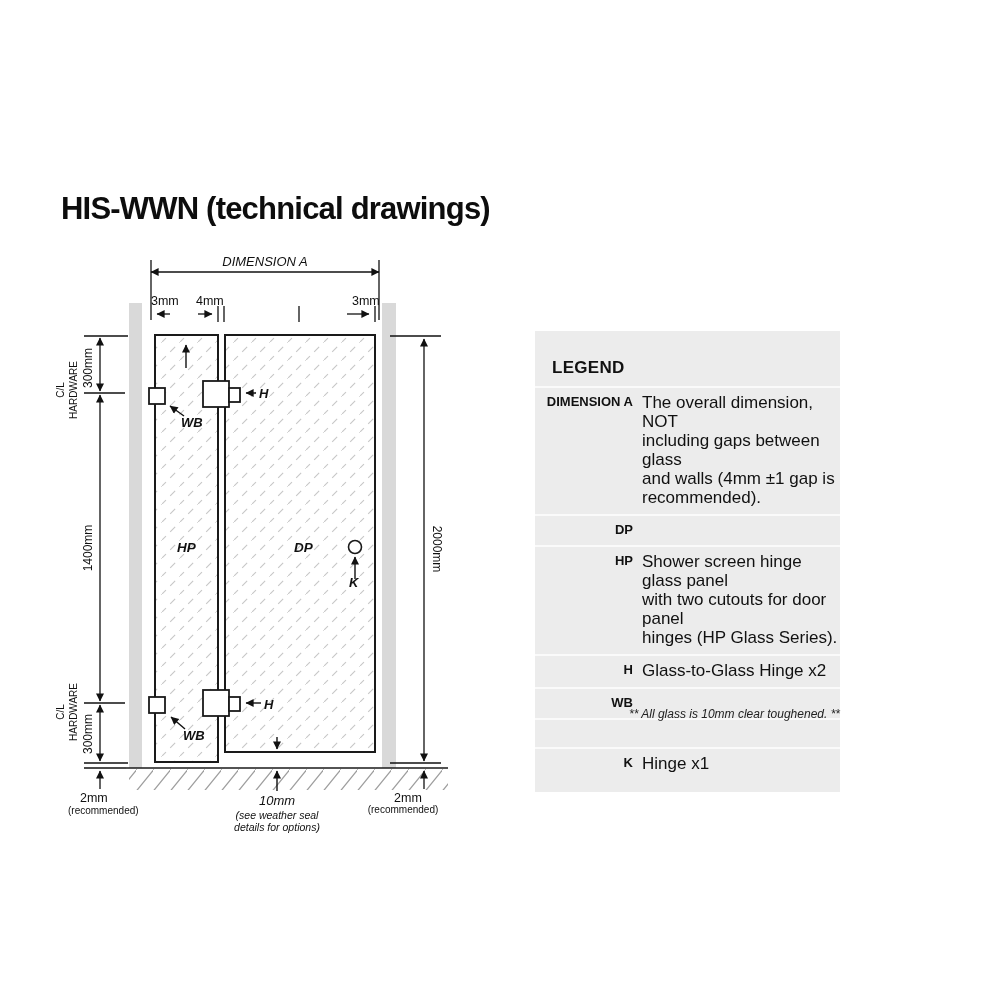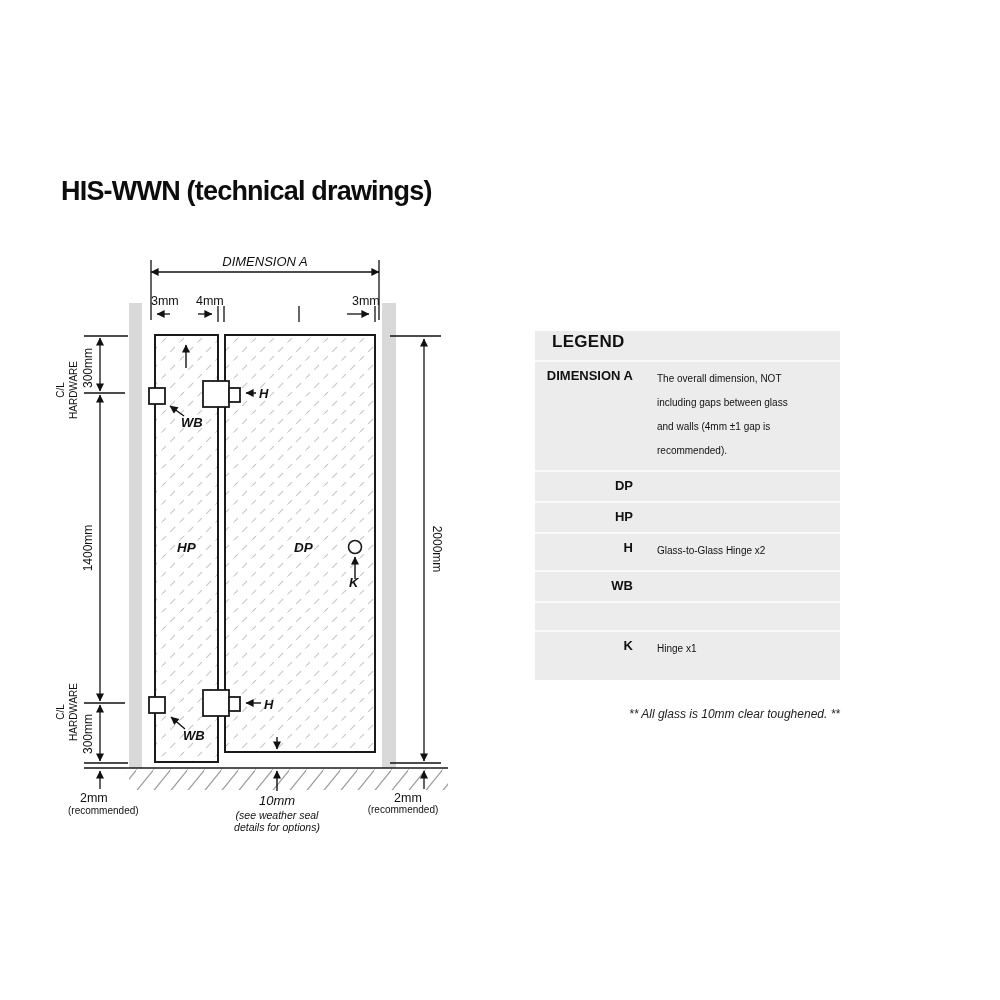--- a/index.html
+++ b/index.html
@@ -2,43 +2,43 @@
 <html><head>
 <meta charset="utf-8">
 <style>
   html,body{margin:0;padding:0;}
   body{
     width:1000px;height:1000px;position:relative;background:#ffffff;
     font-family:"Liberation Sans", sans-serif;color:#111;
     overflow:hidden;
   }
   .page-title{
-    position:absolute;left:61px;top:176px;
-    font-size:27px;font-weight:bold;letter-spacing:-0.8px;color:#0d0d0d;
+    position:absolute;left:61px;top:191px;
+    font-size:31px;font-weight:bold;letter-spacing:-0.8px;color:#0d0d0d;
     white-space:nowrap;
   }
   .drawing-wrap{position:absolute;left:50px;top:238px;width:410px;height:600px;}
   svg text{fill:#111;}
 
   
   .legend{
     position:absolute;left:535px;top:331px;width:305px;
     background:#ececec;padding-bottom:12px;
   }
   .legend-title{
     font-size:17px;font-weight:bold;letter-spacing:.3px;
-    padding:1px 0 8px 17px;
+    padding:27px 0 8px 17px;
   }
   .legend-row{display:flex;border-top:2px solid #fafafa;padding:5px 0 7px;}
   .legend-row .term{
     width:98px;flex:none;text-align:right;
     font-weight:bold;font-size:13px;line-height:17px;
   }
   .legend-row .desc{
-    margin-left:24px;font-size:10px;line-height:24px;
+    margin-left:9px;font-size:17px;line-height:19px;
     white-space:pre-line;
   }
   .legend-row.row-wb .desc{white-space:nowrap;}
   .legend-row.row-empty{min-height:15px;}
   .legend-footnote{
     position:absolute;left:535px;top:707px;width:305px;
     text-align:right;font-style:italic;font-size:12px;color:#222;
   }
 </style>
 </head>
@@ -175,20 +175,23 @@
     <div class="desc">The overall dimension, NOT
 including gaps between glass
 and walls (4mm ±1 gap is
 recommended).</div>
   </div>
   <div class="legend-row">
     <div class="term">DP</div>
   </div>
   <div class="legend-row">
     <div class="term">HP</div>
+    <div class="desc">Shower screen hinge glass panel
+with two cutouts for door panel
+hinges (HP Glass Series).</div>
   </div>
   <div class="legend-row">
     <div class="term">H</div>
     <div class="desc">Glass-to-Glass Hinge x2</div>
   </div>
   <div class="legend-row row-wb">
     <div class="term">WB</div>
   </div>
   <div class="legend-row row-empty">
     <div class="term"></div>

